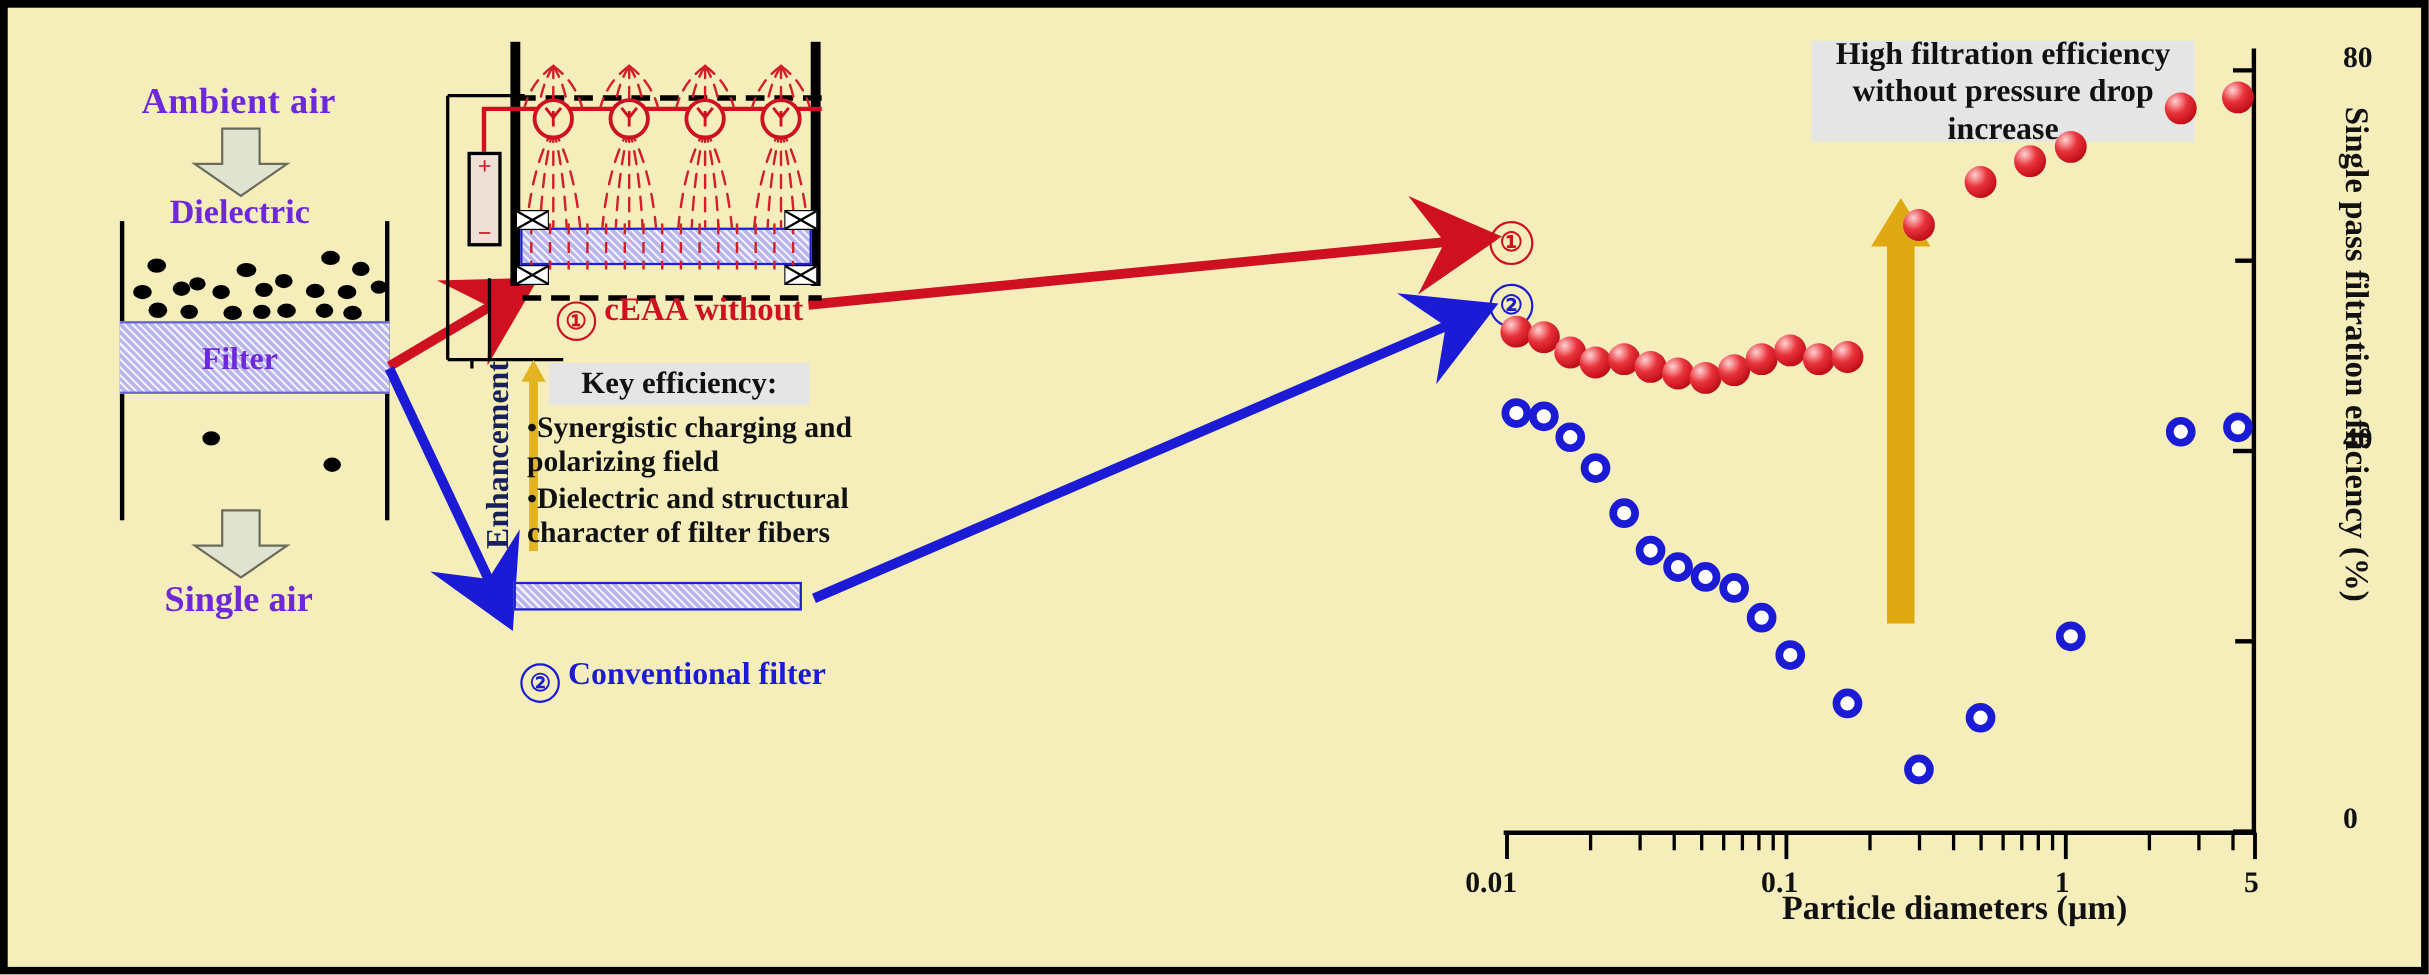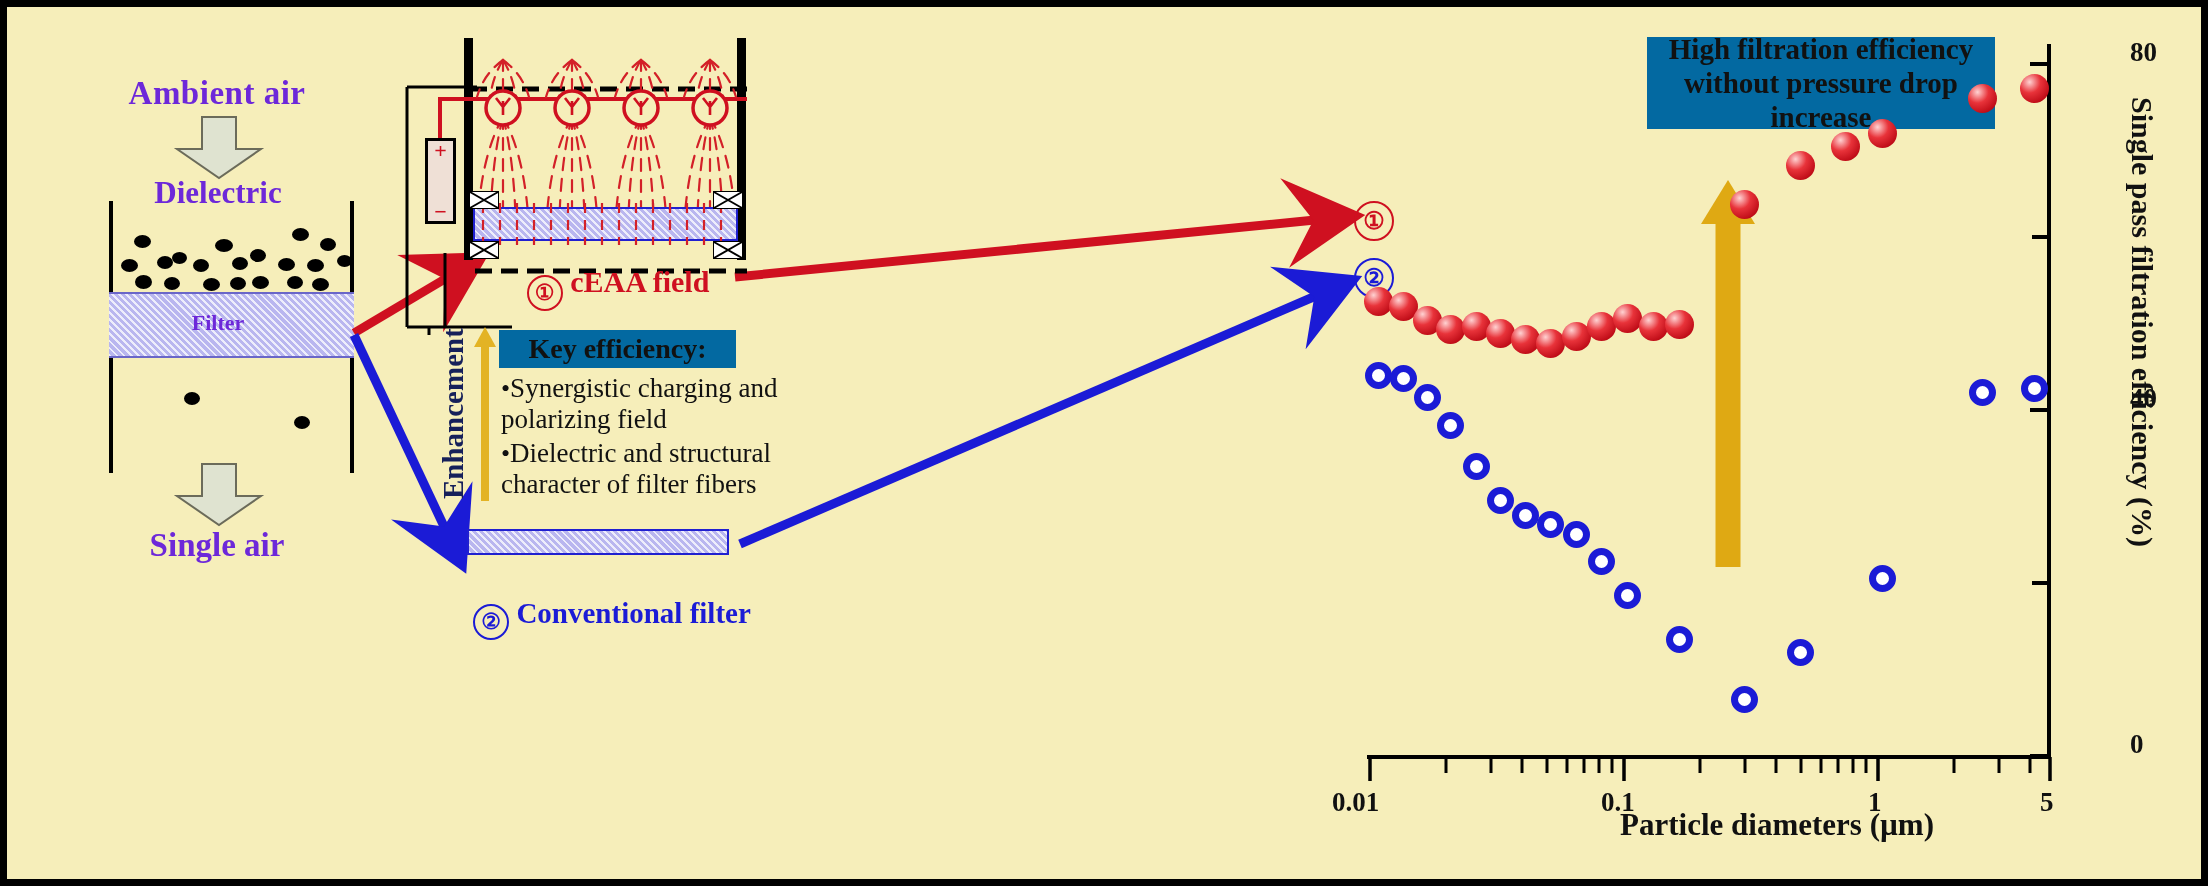--- a/index.html
+++ b/index.html
@@ -24,21 +24,21 @@
   .blk{color:#111;}
 
   .t-bold{font-weight:bold;}
 
   
   #lbl-ambient{left:76px;top:68px;width:268px;text-align:center;
     font-size:33px;font-weight:bold;letter-spacing:.5px;}
   #lbl-particles{left:86px;top:168px;width:250px;text-align:center;
     font-size:31px;font-weight:bold;}
   #lbl-filter{left:86px;top:303px;width:250px;text-align:center;
-    font-size:22px;font-weight:bold;z-index:6;}
+    font-size:29px;font-weight:bold;z-index:6;}
   #lbl-indoor{left:76px;top:520px;width:268px;text-align:center;
     font-size:33px;font-weight:bold;}
 
   .duct-wall{width:4px;background:#000;}
   #duct-left{left:102px;top:194px;height:272px;}
   #duct-right{left:343px;top:194px;height:272px;}
 
   #filter-block{
     left:102px;top:285px;width:245px;height:62px;
     background:#b9b6ef;
@@ -77,28 +77,28 @@
   #conv-filter{
     left:460px;top:522px;width:262px;height:26px;
     background:#b9b6ef;border:2px solid #2020d0;box-sizing:border-box;
     background-image:repeating-linear-gradient(45deg,
        rgba(255,255,255,.75) 0 2px, rgba(255,255,255,0) 2px 5px);
   }
   
   #enh-wrap{left:430px;top:492px;}
 
   .goldbox{
-    background:#0369a1;color:#111;font-weight:bold;
+    background:#e5e5e5;color:#111;font-weight:bold;
     display:flex;align-items:center;justify-content:center;
     text-align:center;line-height:1.18;
   }
   #keyparams-box{left:492px;top:323px;width:237px;height:38px;font-size:28px;}
 
-  #keyparams-list{left:494px;top:366px;width:320px;font-size:27px;
-    font-weight:normal;line-height:1.16;}
+  #keyparams-list{left:472px;top:366px;width:320px;font-size:27px;
+    font-weight:bold;line-height:1.16;}
   .bullet{font-size:26px;}
   #banner{left:1640px;top:30px;width:348px;height:92px;font-size:29px;}
 
   #ylabel{
     position:absolute;left:2152px;top:90px;
     width:520px;height:40px;
     transform:rotate(90deg);transform-origin:left top;
     font-size:30px;font-weight:bold;white-space:nowrap;color:#111;
   }
   #xlabel{left:1560px;top:800px;width:420px;text-align:center;
@@ -322,21 +322,21 @@
   </svg>
   <svg class="abs" style="left:706px;top:234px;" width="30" height="18">
     <rect x="0" y="0" width="30" height="18" fill="#fff" stroke="#000" stroke-width="2"></rect>
     <path d="M1,1 L29,17 M29,1 L1,17" stroke="#000" stroke-width="2"></path>
   </svg>
 
   <div class="abs red t-bold" id="lbl-ceaa">
     <span style="display:inline-block;position:relative;top:2px;">
       <span class="circnum red" style="position:relative;display:inline-flex;width:32px;height:32px;font-size:22px;vertical-align:-6px;">①</span>
     </span>
-    <span>cEAA field</span>
+    <span>cEAA without</span>
   </div>
 
   <div class="abs" id="enh-wrap">
     <div style="position:absolute;left:0;top:0;transform:rotate(-90deg);transform-origin:left top;
                 font-size:29px;font-weight:bold;color:#16205a;white-space:nowrap;">Enhancement</div>
   </div>
   <svg class="abs" style="left:466px;top:318px;" width="24" height="176">
     <path d="M12,176 L12,16" stroke="#e3b324" stroke-width="8"></path>
     <polygon points="12,2 23,22 1,22" fill="#e3b324"></polygon>
   </svg>

